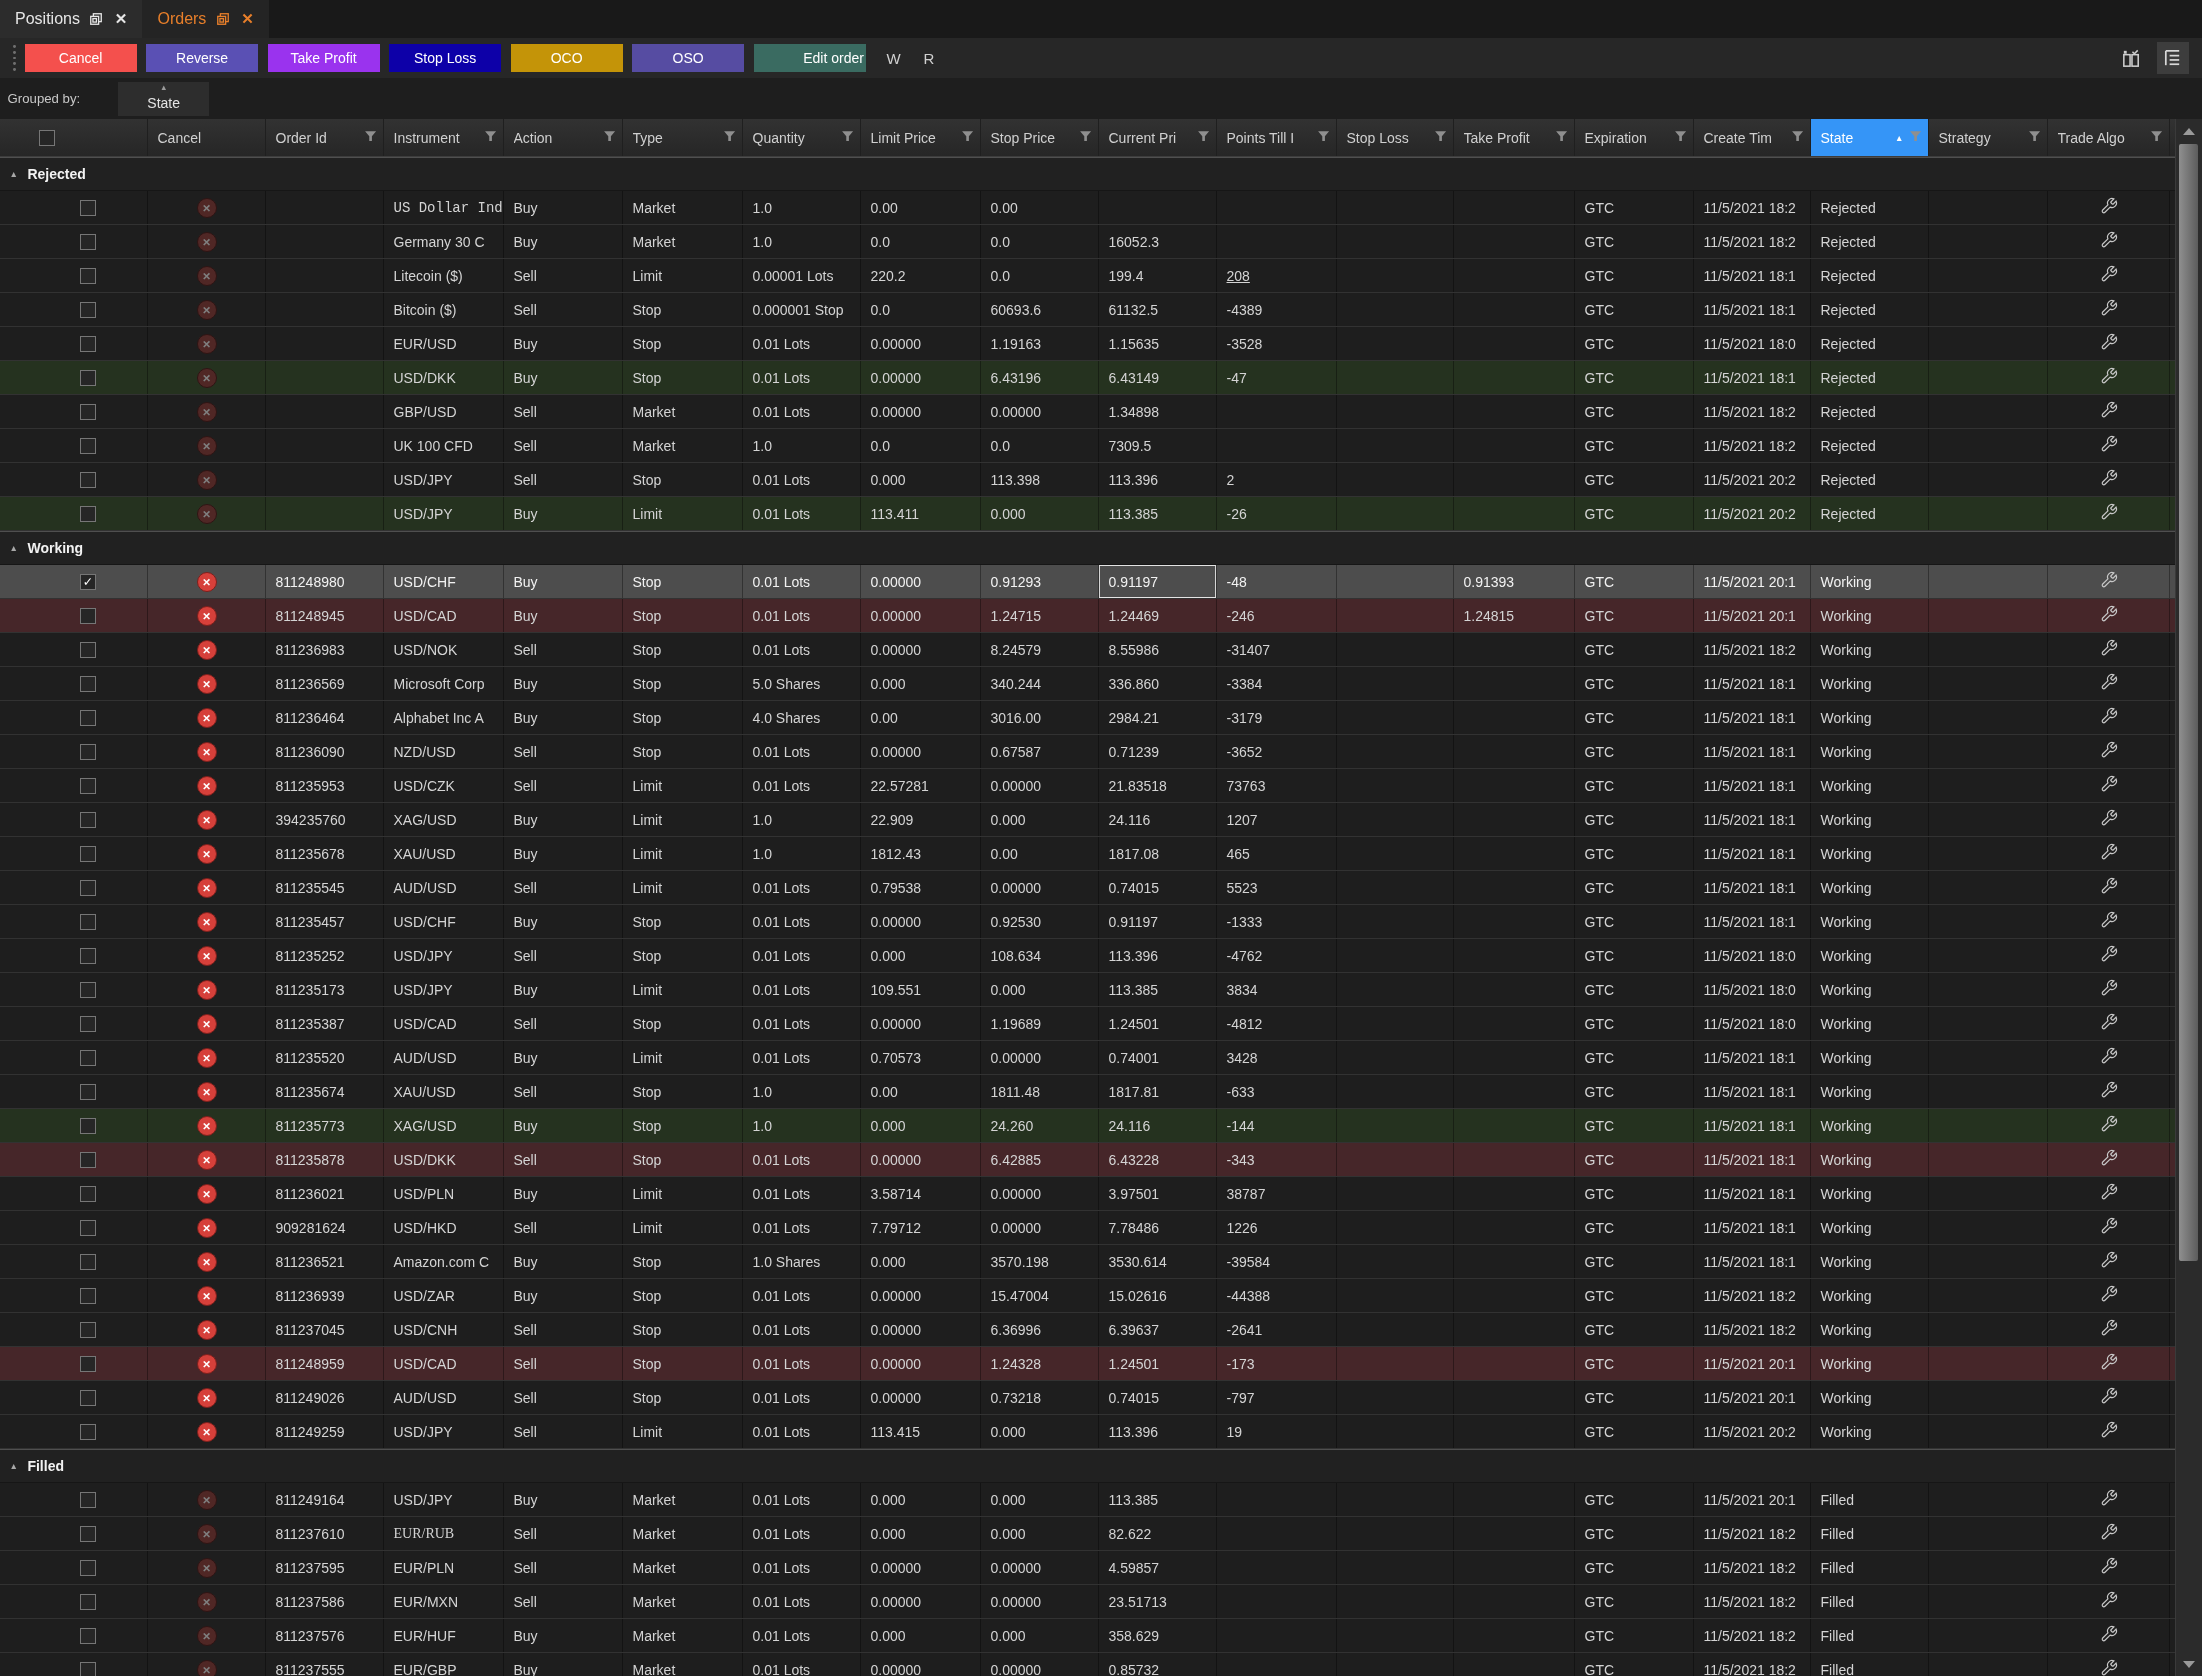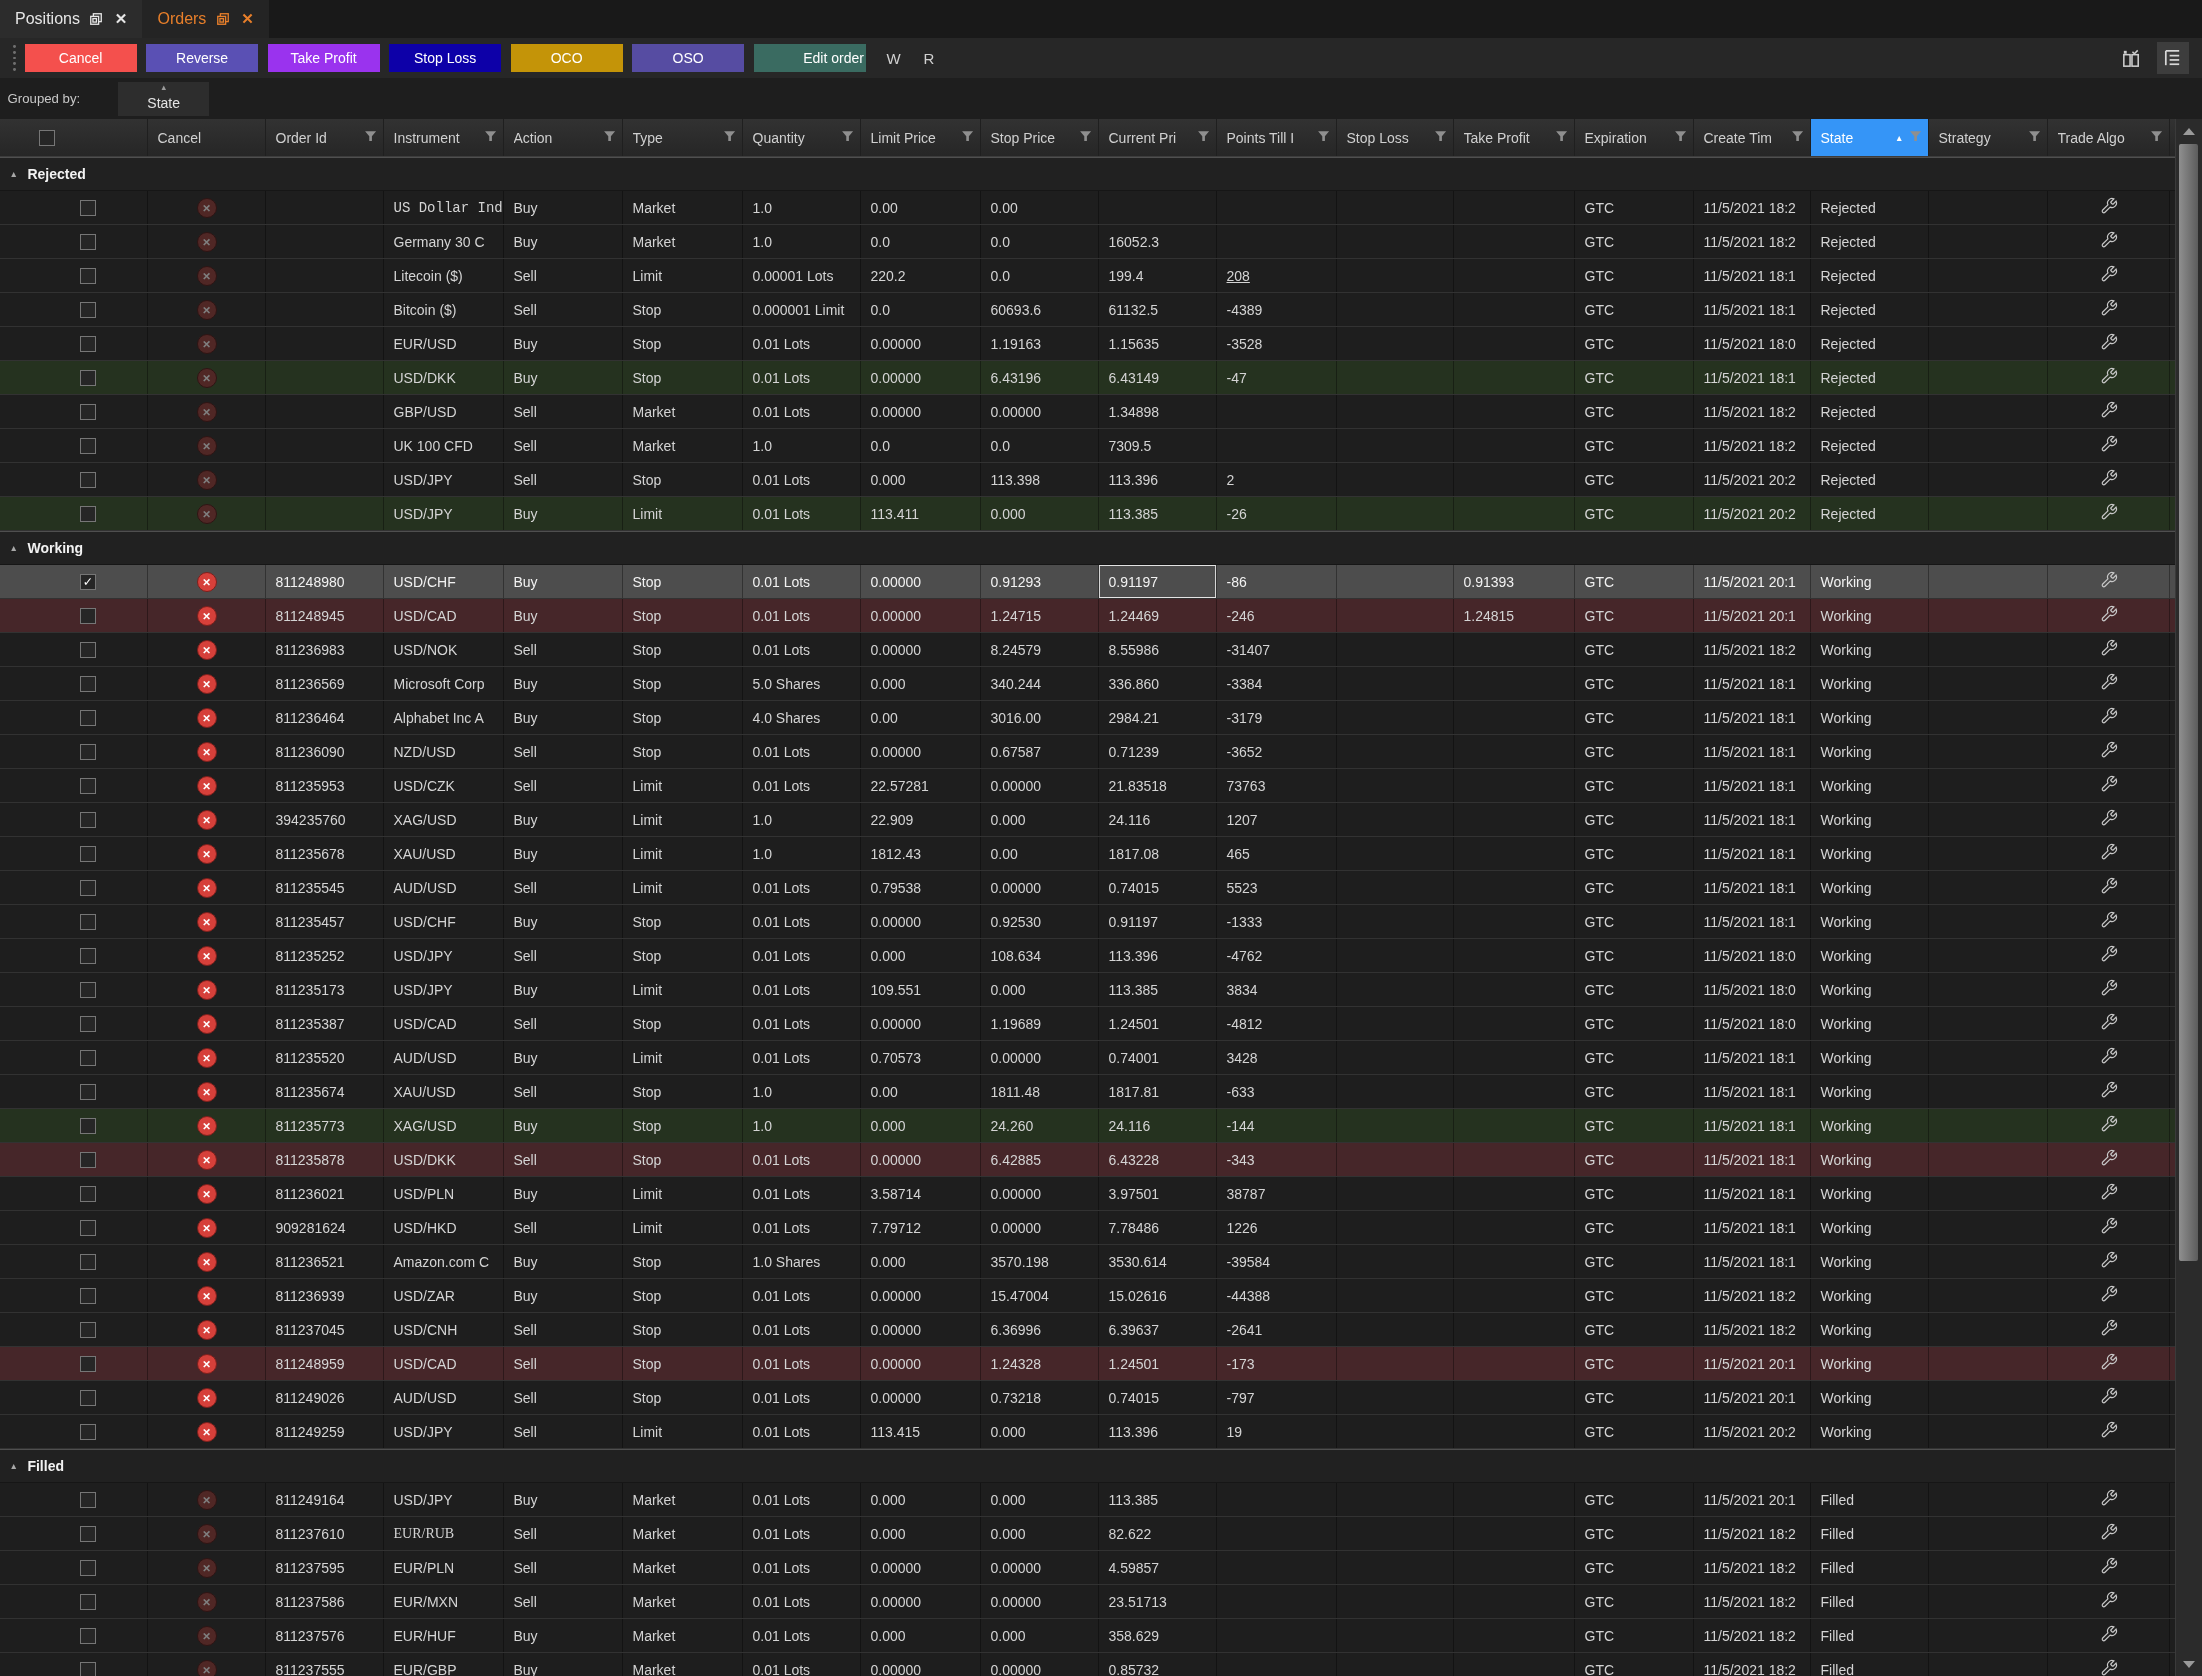--- a/index.html
+++ b/index.html
@@ -358,21 +358,21 @@
         <div class="cell center" style="width: 119px;">
           <span class="cbx"></span>
         </div>
         <div class="cell center" style="width: 118px;">
           <span class="cancelico dim">✕</span>
         </div>
         <div class="cell" style="width: 118px;"></div>
         <div class="cell" style="width: 120px;">Bitcoin ($)</div>
         <div class="cell" style="width: 119px;">Sell</div>
         <div class="cell" style="width: 120px;">Stop</div>
-        <div class="cell" style="width: 118px;">0.000001 Limit</div>
+        <div class="cell" style="width: 118px;">0.000001 Stop</div>
         <div class="cell" style="width: 120px;">0.0</div>
         <div class="cell" style="width: 118px;">60693.6</div>
         <div class="cell" style="width: 118px;">61132.5</div>
         <div class="cell" style="width: 120px;">-4389</div>
         <div class="cell" style="width: 117px;"></div>
         <div class="cell" style="width: 121px;"></div>
         <div class="cell" style="width: 119px;">GTC</div>
         <div class="cell" style="width: 117px;">11/5/2021 18:1</div>
         <div class="cell" style="width: 118px;">Rejected</div>
         <div class="cell" style="width: 119px;"></div>
@@ -562,21 +562,21 @@
           <span class="cancelico">✕</span>
         </div>
         <div class="cell" style="width: 118px;">811248980</div>
         <div class="cell" style="width: 120px;">USD/CHF</div>
         <div class="cell" style="width: 119px;">Buy</div>
         <div class="cell" style="width: 120px;">Stop</div>
         <div class="cell" style="width: 118px;">0.01 Lots</div>
         <div class="cell" style="width: 120px;">0.00000</div>
         <div class="cell" style="width: 118px;">0.91293</div>
         <div class="cell focused" style="width: 118px;">0.91197</div>
-        <div class="cell" style="width: 120px;">-86</div>
+        <div class="cell" style="width: 120px;">-48</div>
         <div class="cell" style="width: 117px;"></div>
         <div class="cell" style="width: 121px;">0.91393</div>
         <div class="cell" style="width: 119px;">GTC</div>
         <div class="cell" style="width: 117px;">11/5/2021 20:1</div>
         <div class="cell" style="width: 118px;">Working</div>
         <div class="cell" style="width: 119px;"></div>
         <div class="cell center" style="width: 122px;">
           <span><svg width="18" height="18" viewBox="0 0 24 24" fill="none" stroke="#c8c8c8" stroke-width="1.6">
               <path d="M14.7 6.3a1 1 0 0 0 0 1.4l1.6 1.6a1 1 0 0 0 1.4 0l3.77-3.77a6 6 0 0 1-7.94 7.94l-6.91 6.91a2.12 2.12 0 0 1-3-3l6.91-6.91a6 6 0 0 1 7.94-7.94l-3.76 3.76z"></path>
             </svg></span>

